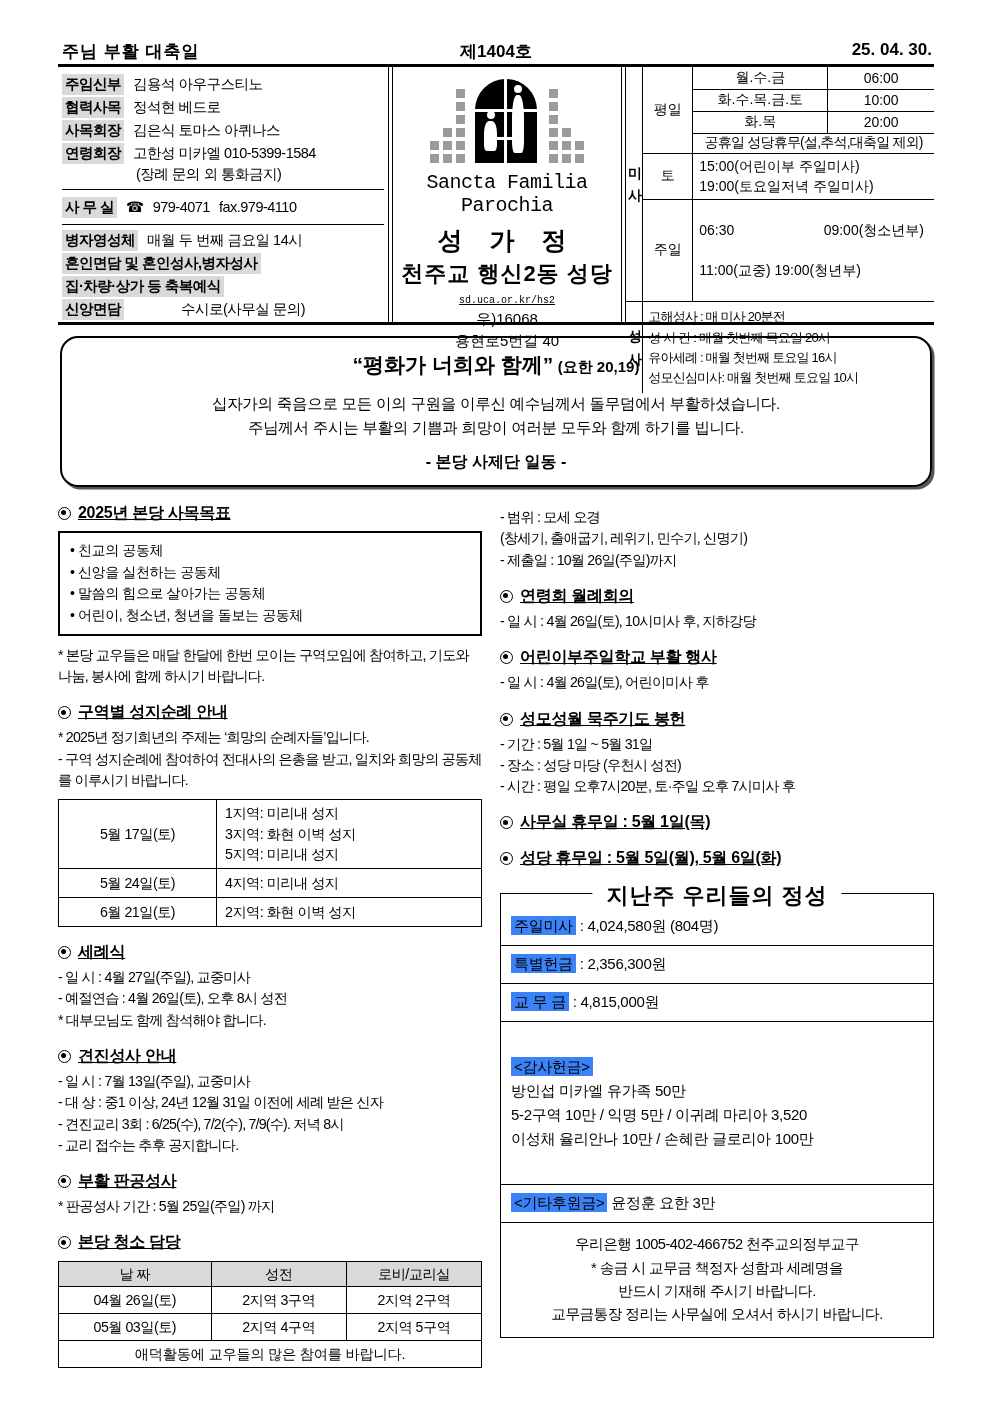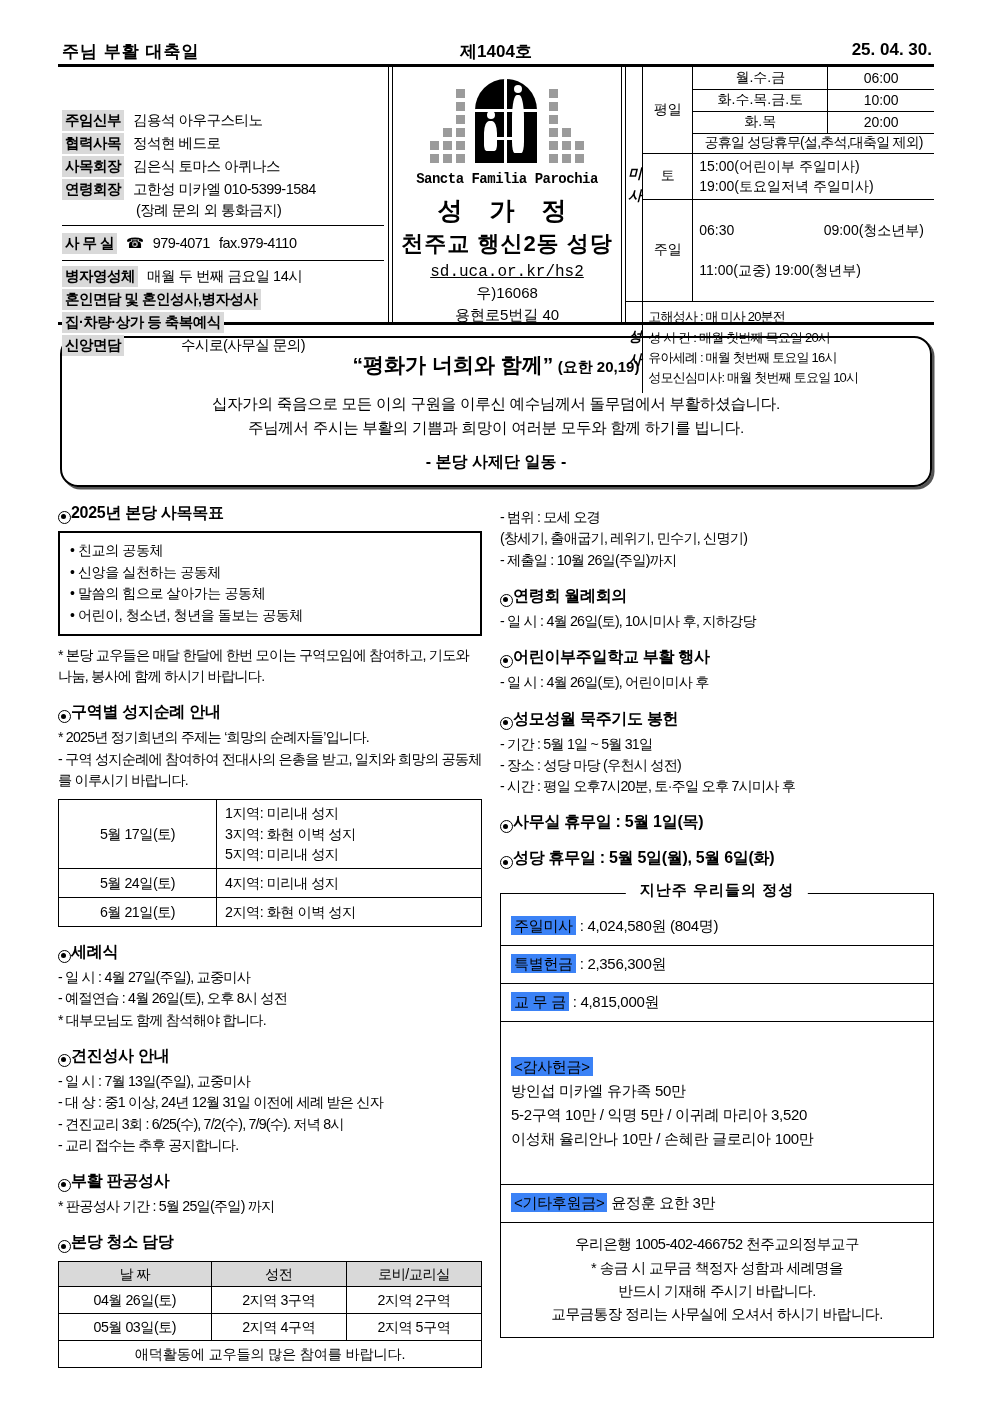--- a/index.html
+++ b/index.html
@@ -14,21 +14,21 @@
   
   .hdr { position: relative; height: 26px; font-weight: bold; font-size: 17px; }
   .hdr .h-left { position: absolute; left: 4px; top: 2px; letter-spacing: 1px; }
   .hdr .h-center { position: absolute; left: 50%; transform: translateX(-50%); top: 2px; }
   .hdr .h-right { position: absolute; right: 2px; top: 2px; }
   .rule-thick { height: 3px; background: #000; }
 
   
   .topbox { display: flex; border-bottom: 3px solid #000; height: 258px; }
   .vdiv { width: 5px; border-left: 1.5px solid #000; border-right: 1.5px solid #000; align-self: stretch; }
-  .col1 { width: 330px; padding: 6px 4px 4px 4px; font-size: 14.5px; letter-spacing: -0.5px; margin-top: 36px; }
+  .col1 { width: 330px; padding: 6px 4px 4px 4px; font-size: 14.5px; letter-spacing: -0.5px; }
   .col2 { flex: 1; text-align: center; padding-top: 8px; }
   .col3 { width: 308px; }
 
   .irow { display: flex; gap: 9px; align-items: center; height: 23px; white-space: nowrap; }
   .ilabel { background: #d9d9d9; font-weight: bold; padding: 1px 3px; }
   .inote { height: 20px; padding-left: 74px; }
   .hline { border-top: 1.5px solid #000; margin: 4px 0; }
   .orow { height: 26px; }
 
   
@@ -41,75 +41,75 @@
   .f1 { left: 9px; top: 42px; width: 13px; height: 30px; }
   .f2 { left: 37px; top: 16px; width: 12px; height: 58px; }
   .f1h { left: 12px; top: 32px; width: 8px; height: 8px; border-radius: 50%; }
   .f2h { left: 39px; top: 6px; width: 8px; height: 8px; border-radius: 50%; }
   .tbl-altar { position: absolute; left: 22px; top: 58px; width: 18px; height: 3px; background: #fff; }
   .dots { position: absolute; bottom: 6px; display: flex; align-items: flex-end; gap: 4px; }
   .dots.left { left: 8px; } .dots.right { right: 8px; }
   .dotcol { width: 9px; background: repeating-linear-gradient(to top, #9b9b9b 0 9px, transparent 9px 13px); }
   .dc2 { height: 22px; } .dc3 { height: 35px; } .dc6 { height: 74px; }
 
-  .latin { font-family: "Liberation Mono", "DejaVu Sans Mono", monospace; font-weight: bold; font-size: 14px; letter-spacing: -0.5px; }
+  .latin { font-family: "Liberation Mono", "DejaVu Sans Mono", monospace; font-weight: normal; font-size: 20px; letter-spacing: -0.5px; }
   .cname1 { font-size: 25px; font-weight: bold; letter-spacing: 10px; margin-top: 7px; }
   .cname2 { font-size: 22px; font-weight: bold; letter-spacing: 1px; margin-top: 2px; }
-  .curl { font-size: 16px; text-decoration: underline; margin-top: 4px; display: inline-block; font-family: "Liberation Mono", monospace; }
+  .curl { font-size: 10px; text-decoration: underline; margin-top: 4px; display: inline-block; font-family: "Liberation Mono", monospace; }
   .czip, .caddr { font-size: 15px; margin-top: 3px; }
 
   
   table.mt { border-collapse: collapse; width: 100%; height: 100%; table-layout: fixed; }
   table.mt td { border: 1px solid #000; text-align: center; vertical-align: middle; font-size: 14px; padding: 0 2px; }
   table.mt tr:first-child td { border-top: none; }
   table.mt tr:last-child td { border-bottom: none; }
   table.mt td:first-child { border-left: none; }
   table.mt td.last { border-right: none; }
-  .vlabel { font-weight: bold; font-size: 16px; width: 1.2em; word-break: break-all; line-height: 1.6; font-style: italic; }
+  .vlabel { font-weight: bold; font-size: 16px; width: 1.2em; word-break: break-all; line-height: 1.6; }
   .dayrow { height: 22px; }
   .holiday { font-size: 11.5px; letter-spacing: -0.8px; height: 20px; }
   .twoline { text-align: left !important; padding-left: 6px !important; line-height: 1.45; white-space: pre-line; height: 46px; }
   .sunline { display: flex; justify-content: space-between; padding-right: 8px; }
   .sacr { text-align: left !important; font-size: 13px !important; letter-spacing: -0.8px; line-height: 1.55;
           white-space: pre-line; padding-left: 5px !important; height: 92px; }
 
   
   .banner { margin: 11px 2px 0 2px; border: 2px solid #000; border-radius: 18px;
             box-shadow: 2.5px 2.5px 0 #555; text-align: center; padding: 13px 10px 12px 10px; }
   .b-title { font-size: 21px; font-weight: bold; }
   .b-ref { font-size: 15px; font-weight: bold; }
   .b-body { font-size: 15.5px; margin-top: 13px; line-height: 1.55; white-space: pre-line; letter-spacing: -0.3px; }
   .b-sign { font-size: 16px; font-weight: bold; margin-top: 12px; }
 
   
   .main { display: flex; gap: 18px; margin-top: 16px; align-items: flex-start; }
   .mc-left { width: 424px; }
   .mc-right { width: 434px; }
   .sec { margin-bottom: 15px; }
-  .sec-h { font-weight: bold; font-size: 16px; display: flex; align-items: flex-end; gap: 0; letter-spacing: -0.3px; }
+  .sec-h { font-weight: bold; font-size: 16px; display: flex; align-items: center; gap: 7px; letter-spacing: -0.3px; text-decoration: underline; }
   .bullseye { width: 13px; height: 13px; border: 1.8px solid #000; border-radius: 50%; position: relative; flex: 0 0 auto; }
   .bullseye::after { content: ""; position: absolute; left: 2.2px; top: 2.2px; width: 5px; height: 5px; background: #000; border-radius: 50%; }
   .sec-body { font-size: 14.2px; line-height: 1.5; margin-top: 4px; white-space: pre-line; letter-spacing: -0.8px; }
 
   .goalbox { border: 2px solid #000; padding: 7px 10px; margin: 7px 0 9px 0; }
   .goalbox div { font-size: 14px; line-height: 1.55; letter-spacing: -0.4px; }
 
   table.ptab, table.ctab { border-collapse: collapse; width: 100%; margin-top: 8px; }
   table.ptab td, table.ctab td, table.ctab th { border: 1.5px solid #000; font-size: 14.2px; letter-spacing: -0.5px; margin-left: 7px; }
   table.ptab td.pdate { width: 158px; text-align: center; vertical-align: middle; }
   table.ptab td.pdest { padding: 3px 8px; white-space: pre-line; line-height: 1.45; }
   table.ptab tr.short td { height: 29px; }
   table.ctab th { background: #d9d9d9; font-weight: normal; height: 25px; }
   table.ctab td { text-align: center; height: 27px; }
   table.ctab td.cnote { letter-spacing: -0.2px; }
 
   
   .offer { position: relative; border: 1.5px solid #000; margin-top: 24px; padding-top: 14px; }
   .offer-title { position: absolute; top: -13px; left: 50%; transform: translateX(-50%);
-                 background: #fff; padding: 0 14px; font-size: 15px; font-weight: bold; white-space: nowrap; letter-spacing: 1px; }
+                 background: #fff; padding: 0 14px; font-size: 22px; font-weight: bold; white-space: nowrap; letter-spacing: 1px; }
   .orow2 { border-bottom: 1.5px solid #000; padding: 9px 10px; font-size: 15px; letter-spacing: -0.3px; }
   .orow2:last-child { border-bottom: none; }
   .olabel { background: #3b82f6; padding: 1px 3px; }
   .othx { white-space: pre-line; line-height: 1.6; }
   .obank { text-align: center; white-space: pre-line; line-height: 1.6; padding: 10px 6px; font-size: 14.6px; letter-spacing: -0.5px; }
 </style>
 </head>
 <body>
 
 <div class="page">

